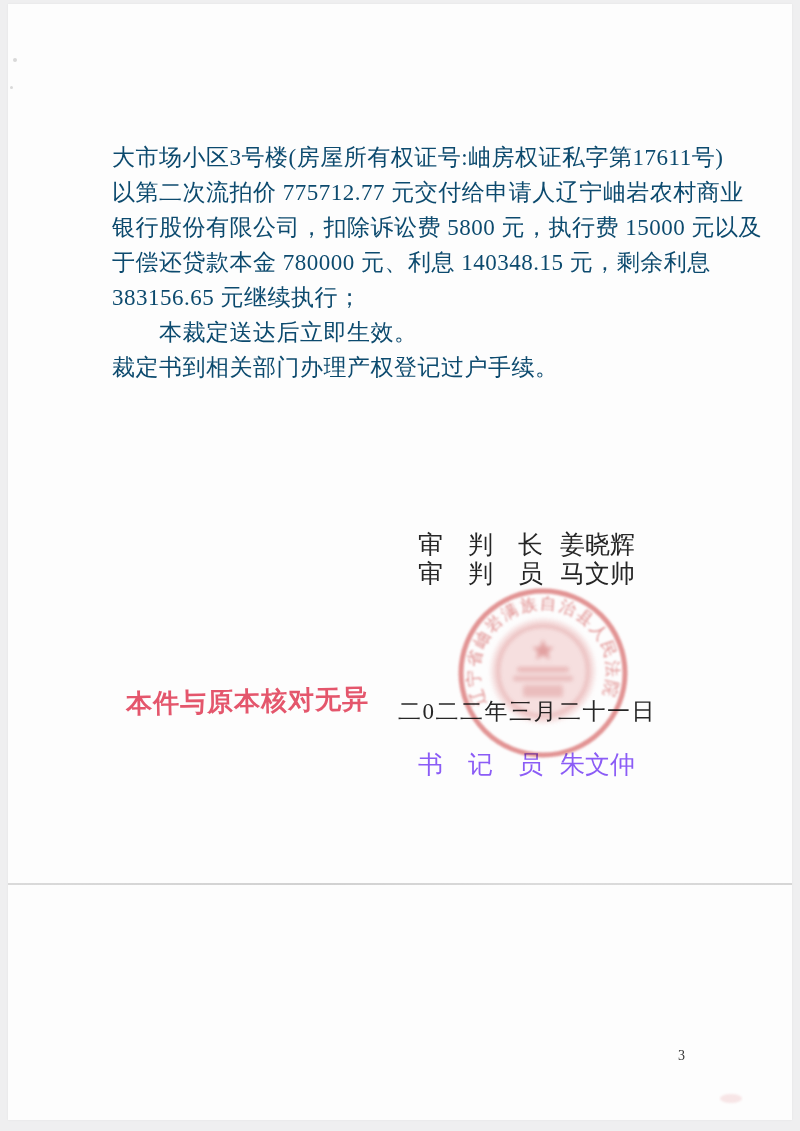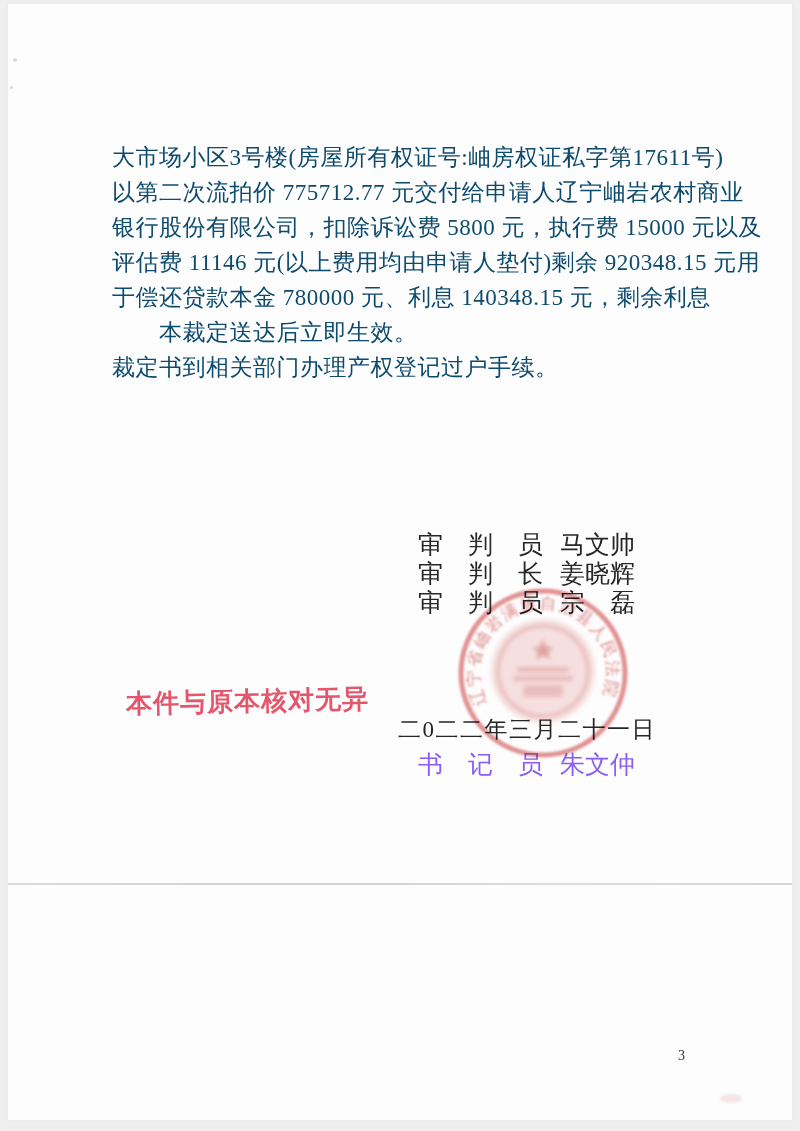--- a/index.html
+++ b/index.html
@@ -53,21 +53,21 @@
   .sig-name { margin-left: 17px; }
   .seal {
     position: absolute;
     left: 453px; top: 583px;
     width: 180px; height: 180px;
     mix-blend-mode: multiply;
     opacity: 0.9;
   }
   .date-line {
     position: absolute;
-    left: 398px; top: 714px;
+    left: 398px; top: 696px;
     font-size: 23px;
     letter-spacing: 1.5px;
     color: #262626;
     white-space: nowrap;
   }
   .clerk-line {
     position: absolute;
     left: 418px; top: 748px;
     font-size: 25px;
     color: #8b5cf6;
@@ -95,35 +95,32 @@
 <body>
 
 <div class="paper"></div>
 <div class="speck s1"></div>
 <div class="speck s2"></div>
 
 <div class="body-text">
   <div>大市场小区3号楼(房屋所有权证号:岫房权证私字第17611号)</div>
   <div>以第二次流拍价 775712.77 元交付给申请人辽宁岫岩农村商业</div>
   <div>银行股份有限公司，扣除诉讼费 5800 元，执行费 15000 元以及</div>
-  <div>评估费 11146 元(以上费用均由申请人垫付)剩余 920348.15 元用</div>
   <div>于偿还贷款本金 780000 元、利息 140348.15 元，剩余利息</div>
+  <div>383156.65 元继续执行；</div>
   <div>　　本裁定送达后立即生效。</div>
   <div>裁定书到相关部门办理产权登记过户手续。</div>
 </div>
 
 <div class="sig-block">
   <div>
-    <span>审　判　员</span><span class="sig-name">马文帅</span>
-  </div>
-  <div>
     <span>审　判　长</span><span class="sig-name">姜晓辉</span>
   </div>
   <div>
-    <span>审　判　员</span><span class="sig-name">宗　磊</span>
+    <span>审　判　员</span><span class="sig-name">马文帅</span>
   </div>
 </div>
 
 <div class="date-line">二0二二年三月二十一日</div>
 
 <div class="clerk-line">
   <span>书　记　员</span><span class="sig-name">朱文仲</span>
 </div>
 
 <div class="verify-stamp">本件与原本核对无异</div>

